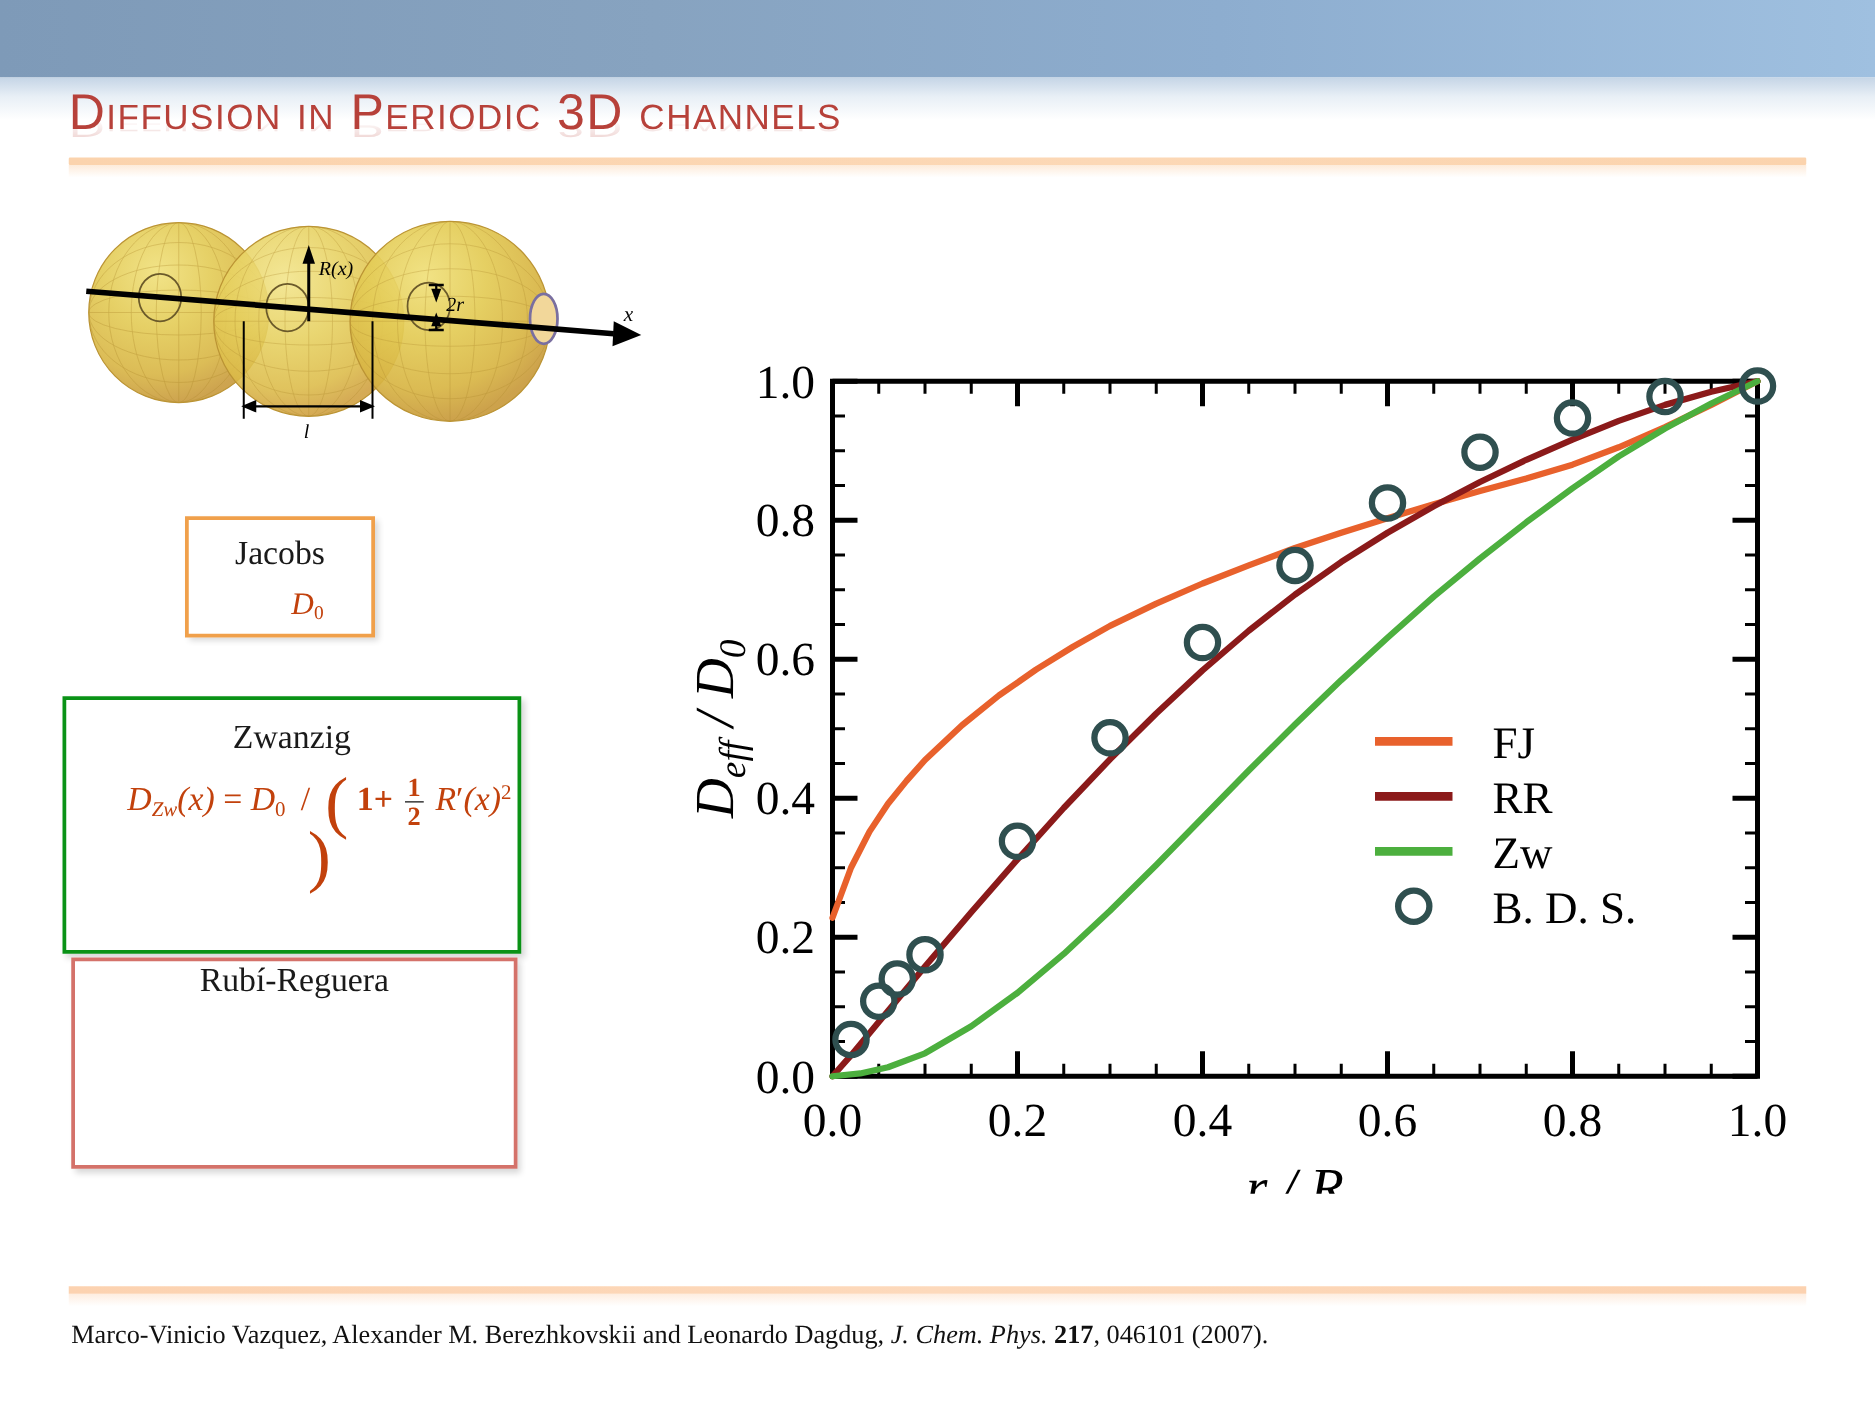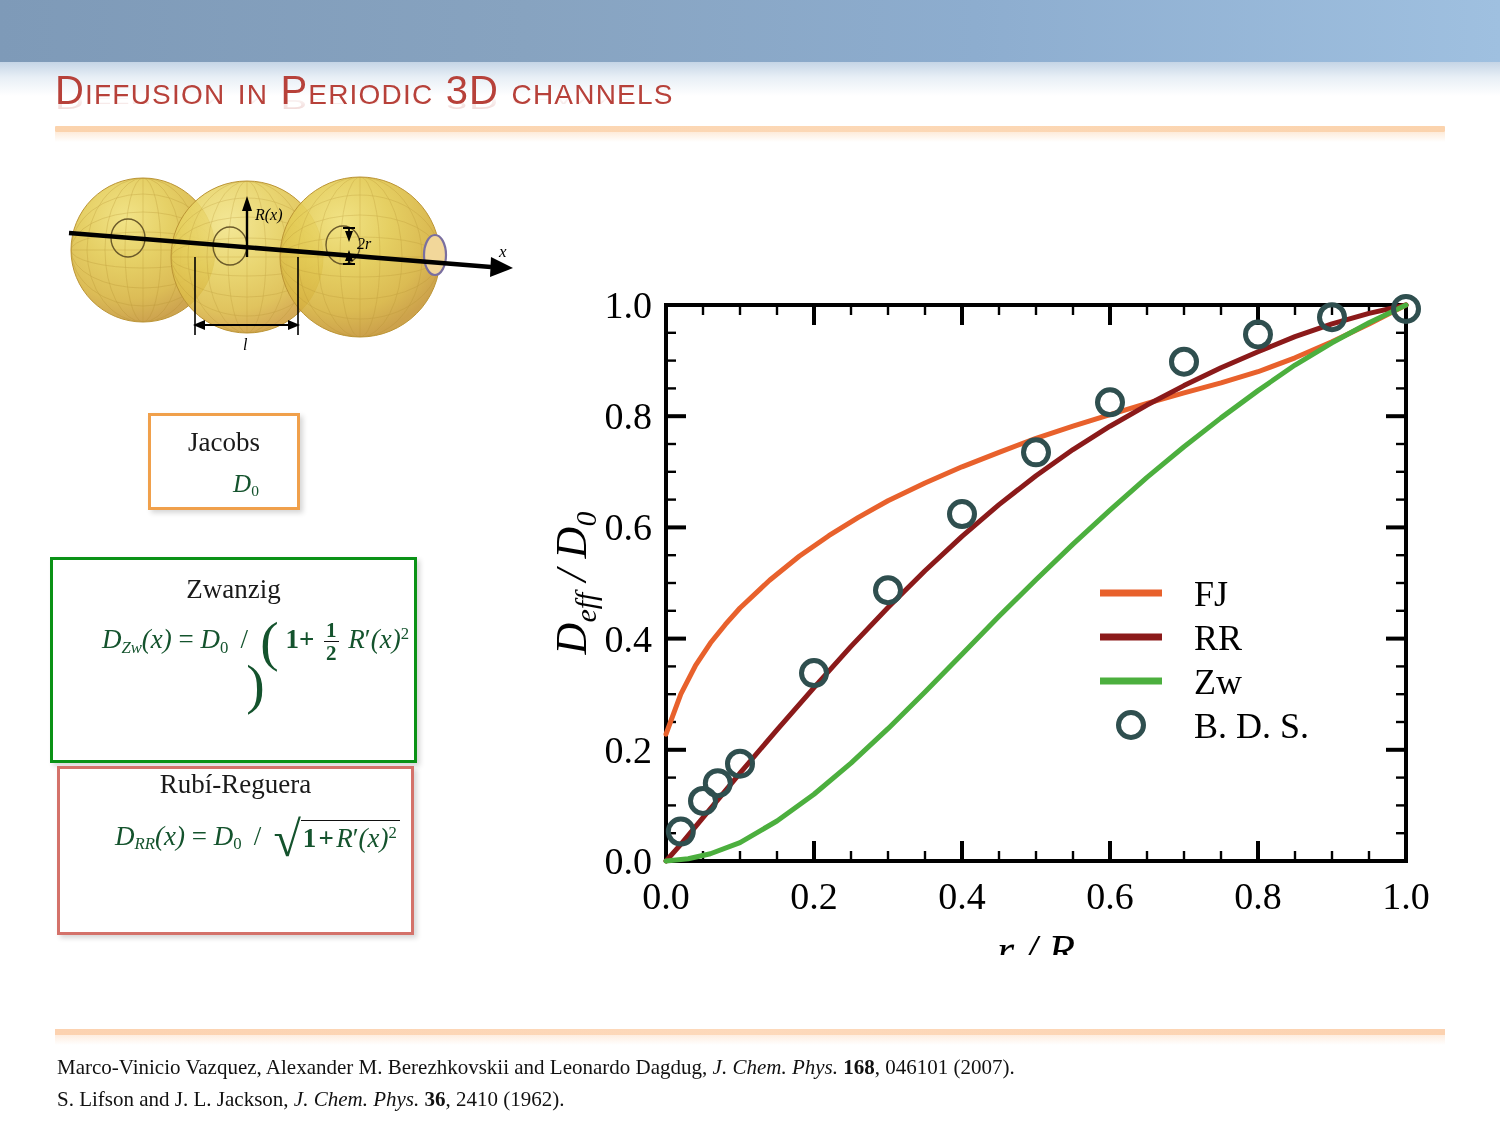--- a/index.html
+++ b/index.html
@@ -72,21 +72,21 @@
   .citations .bd{font-weight:bold;}
   
   .diagram{position:absolute;left:55px;top:145px;width:470px;height:225px;}
   
   .fbox{position:absolute;background:#ffffff;box-sizing:border-box;
         box-shadow:3px 3px 5px rgba(0,0,0,0.16);}
   .fbox .ftitle{
     text-align:center;font-size:27px;color:#1a1a1a;
   }
   .fbox .feq{
-    text-align:center;color:#14532d;padding-left:44px;
+    text-align:center;color:#c2410c;padding-left:44px;
   }
   #box-jacobs{left:148px;top:413px;width:152px;height:97px;border:3px solid #f0a04b;}
   #box-jacobs .ftitle{margin-top:11px;}
   #box-jacobs .feq{margin-top:12px;font-size:25px;}
   #box-zwanzig{left:50px;top:557px;width:367px;height:206px;border:3px solid #0a9216;}
   #box-zwanzig .ftitle{margin-top:14px;}
   #box-zwanzig .feq{margin-top:14px;}
   #box-rubi{left:57px;top:766px;width:357px;height:169px;border:3px solid #d4726a;}
   #box-rubi .ftitle{}
   #box-rubi .feq{margin-top:20px;}
@@ -243,29 +243,20 @@
     <span class="bigparen">(</span>
     <span style="font-weight:bold;">1</span><span style="font-weight:bold;">+</span>
     <span class="frac"><span class="num">1</span><span class="den">2</span></span>
     <span class="mi">R</span><span style="font-style:normal;">′</span><span class="mi">(x)</span><span class="sup">2</span>
     <span class="bigparen">)</span>
   </div>
 </div>
 
 <div class="fbox" id="box-rubi">
   <div class="ftitle">Rubí-Reguera</div>
-  <div class="feq" style="font-size:27px;">
-    <span class="mi">D</span><span class="sub">RR</span><span class="mi">(x)</span>
-    <span style="font-style:normal;">=</span>
-    <span class="mi">D</span><span class="sub-u">0</span>
-    <span style="font-style:normal;"> / </span>
-    <span class="sqrt-wrap">
-      <span class="sqrt-sym">√</span><span class="sqrt-body"><span style="font-weight:bold;">1 + </span><span class="mi">R</span><span style="font-style:normal;">′</span><span class="mi">(x)</span><span class="sup">2</span></span>
-    </span>
-  </div>
 </div>
 
 <div id="chart">
   <svg id="chart-svg" width="930" height="690" viewBox="0 0 930 690" xmlns="http://www.w3.org/2000/svg">
       <rect x="126" y="40" width="740" height="556" fill="none" stroke="#000" stroke-width="4"></rect>
       <line x1="126" y1="596" x2="126" y2="586" stroke="#000" stroke-width="2.4"></line>
       <line x1="126" y1="40" x2="126" y2="50" stroke="#000" stroke-width="2.4"></line>
       <line x1="163" y1="596" x2="163" y2="586" stroke="#000" stroke-width="2.4"></line>
       <line x1="163" y1="40" x2="163" y2="50" stroke="#000" stroke-width="2.4"></line>
       <line x1="200" y1="596" x2="200" y2="586" stroke="#000" stroke-width="2.4"></line>
@@ -412,21 +403,18 @@
       <text x="654" y="473" font-family="Liberation Serif, serif" font-size="36" fill="#000">B. D. S.</text>
       <text x="496" y="700" text-anchor="middle" font-family="Liberation Serif, serif" font-size="44" font-style="italic" fill="#000">r / R</text>
       <g transform="translate(46,318) rotate(-90)">
         <text x="0" y="0" text-anchor="middle" font-family="Liberation Serif, serif" font-size="44" font-style="italic" fill="#000">D<tspan font-size="30" dy="10">eff</tspan><tspan dy="-10"> / D</tspan><tspan font-size="30" dy="10">0</tspan></text>
       </g>
     </svg>
 </div>
 
 <div class="citations">
   <div>
-    <span>Marco-Vinicio Vazquez, Alexander M. Berezhkovskii and Leonardo Dagdug, </span><span class="it">J. Chem. Phys. </span><span class="bd">168</span><span>, 046101 (2007).</span>
-  </div>
-  <div>
-    <span>S. Lifson and J. L. Jackson, </span><span class="it">J. Chem. Phys. </span><span class="bd">36</span><span>, 2410 (1962).</span>
+    <span>Marco-Vinicio Vazquez, Alexander M. Berezhkovskii and Leonardo Dagdug, </span><span class="it">J. Chem. Phys. </span><span class="bd">217</span><span>, 046101 (2007).</span>
   </div>
 </div>
 
 <div class="foot-rule"></div>
 <div class="foot-rule-glow"></div>
 
 </body></html>

